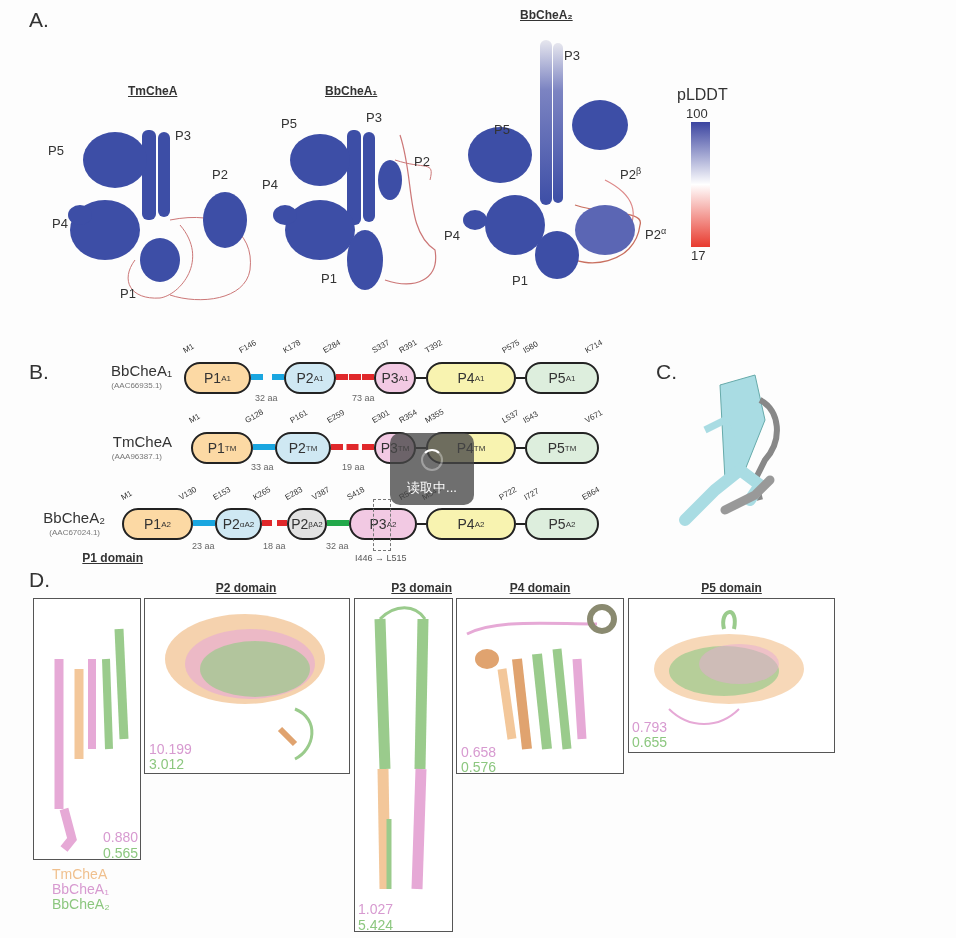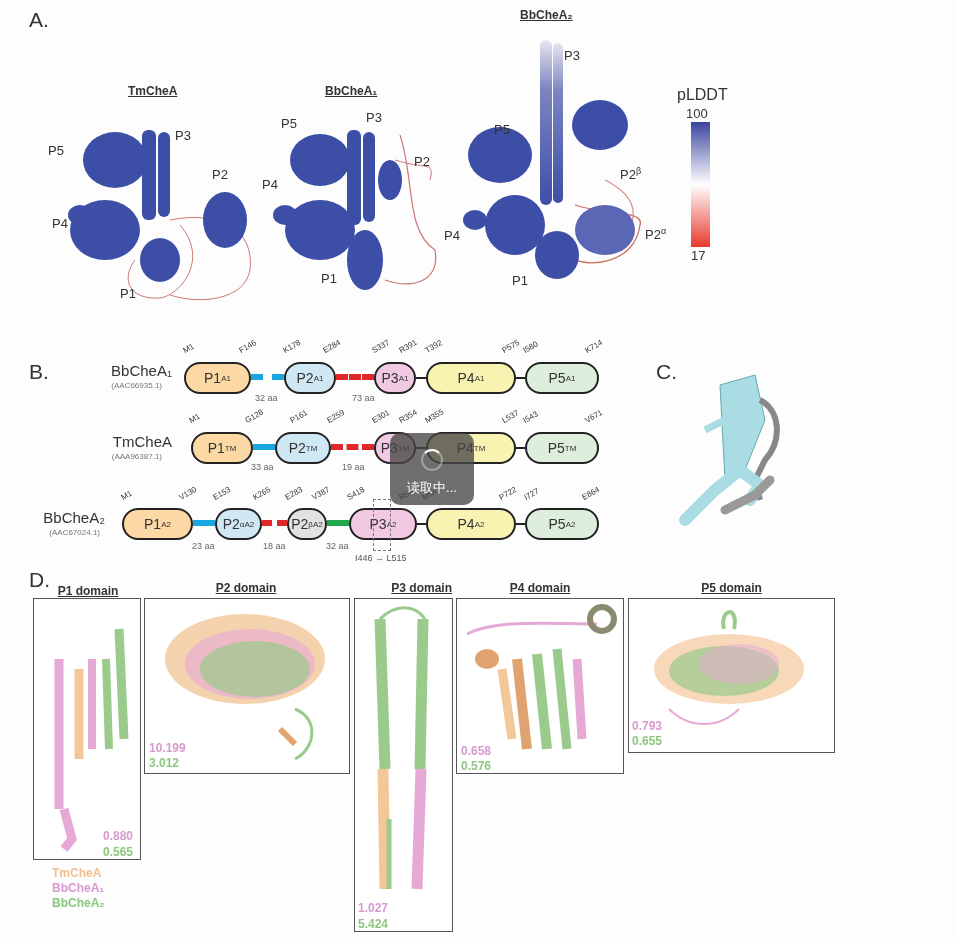--- a/index.html
+++ b/index.html
@@ -13,21 +13,21 @@
   .dom sub{font-size:8px;}
   .dom sup{font-size:8px;}
   .link{position:absolute;height:2px;background:#222;}
   .dash{position:absolute;height:0;border-top:6px dashed;}
   .res{position:absolute;font-size:8px;color:#333;transform:rotate(-30deg);transform-origin:left bottom;white-space:nowrap;}
   .aa{position:absolute;font-size:9px;color:#666;}
   .protname{position:absolute;font-size:15px;color:#333;text-align:right;}
   .acc{position:absolute;font-size:8px;color:#777;text-align:right;}
   .box{position:absolute;border:1.5px solid #555;box-sizing:border-box;background:#fff;}
   .dtitle{position:absolute;font-weight:bold;font-size:12px;text-decoration:underline;color:#333;text-align:center;}
-  .val{position:absolute;font-weight:bold;font-size:12px;}
+  .val{position:absolute;font-weight:normal;font-size:14px;}
   .pink{color:#d79ad0;}
   .green{color:#8cc77f;}
   .tan{color:#f0c08e;}
   .overlay{position:absolute;background:rgba(70,70,70,0.78);border-radius:10px;color:#fff;font-size:13px;display:flex;flex-direction:column;align-items:center;justify-content:flex-end;padding-bottom:8px;box-sizing:border-box;}
 </style>
 </head>
 <body>
 
 <div class="abs panel-letter" style="left:29px;top:8px;">A.</div>
 
@@ -190,21 +190,21 @@
 <svg class="abs" style="left:665px;top:360px;" width="120" height="180">
   <path d="M55 25 L90 15 L100 60 L80 110 L60 120 Z" fill="#a9dce3" stroke="#6aa" stroke-width="1"></path>
   <path d="M95 40 C115 50 118 80 100 100 L90 120 L95 140" fill="none" stroke="#888" stroke-width="6"></path>
   <path d="M20 160 L50 130 L75 110 L95 125 L85 140" fill="none" stroke="#a9dce3" stroke-width="12" stroke-linecap="round"></path>
   <path d="M60 150 L90 135 L105 120" fill="none" stroke="#999" stroke-width="9" stroke-linecap="round"></path>
   <path d="M40 70 L60 60 L70 90" fill="none" stroke="#a9dce3" stroke-width="7"></path>
 </svg>
 
 <div class="abs panel-letter" style="left:29px;top:568px;">D.</div>
 
-<div class="dtitle" style="left:33px;top:584px;width:110px;">P1 domain</div>
+<div class="dtitle" style="left:33px;top:551px;width:110px;text-align:right;">P1 domain</div>
 <div class="dtitle" style="left:144px;top:581px;width:204px;">P2 domain</div>
 <div class="dtitle" style="left:354px;top:581px;width:98px;text-align:right;">P3 domain</div>
 <div class="dtitle" style="left:456px;top:581px;width:168px;">P4 domain</div>
 <div class="dtitle" style="left:628px;top:581px;width:207px;">P5 domain</div>
 
 <div class="box" style="left:33px;top:598px;width:108px;height:262px;">
   <svg width="105" height="258">
     <path d="M25 60 L25 210 M30 210 L38 240 L30 250" fill="none" stroke="#e6a9d6" stroke-width="9"></path>
     <path d="M45 70 L45 160" fill="none" stroke="#f3c79a" stroke-width="9"></path>
     <path d="M58 60 L58 150" fill="none" stroke="#e6a9d6" stroke-width="8"></path>

